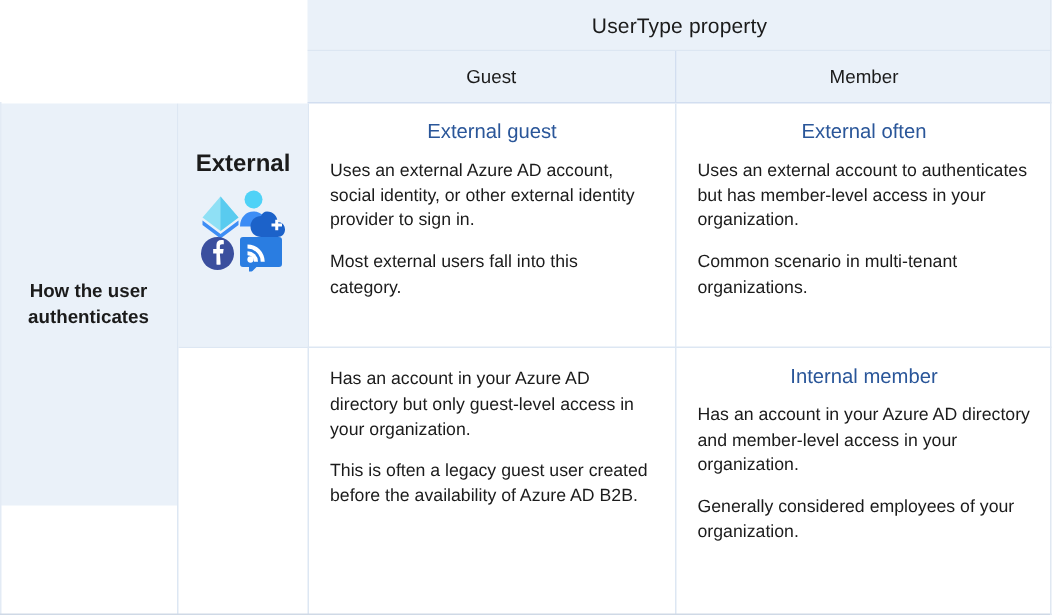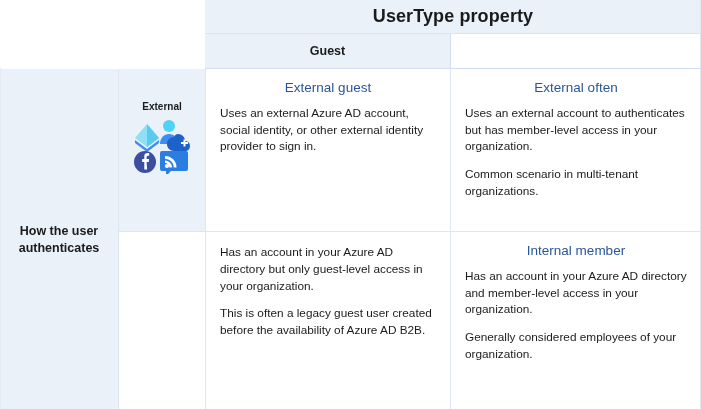--- a/index.html
+++ b/index.html
@@ -40,45 +40,45 @@
   
   .hdr-top {
     left: 205px; top: 0;
     width: 496px; height: 33px;
     background: #eaf1f9;
     display: flex;
     align-items: center;
     justify-content: center;
   }
   .hdr-top .t {
-    font-size: 18px;
-    font-weight: bold;
+    font-size: 14px;
+    font-weight: normal;
     color: #1b1b1b;
     letter-spacing: .1px;
   }
 
   .hdr-sub {
     top: 34px; height: 34px;
     background: #eaf1f9;
     display: flex;
     align-items: center;
     justify-content: center;
   }
   .hdr-guest  { left: 205px; width: 245px; }
   .hdr-member { left: 451px; width: 250px; }
   .hdr-sub .t {
     font-size: 12.5px;
-    font-weight: bold;
+    font-weight: normal;
     color: #1b1b1b;
   }
 
   
   .side-label {
     left: 0; top: 69px;
-    width: 118px; height: 341px;
+    width: 118px; height: 268px;
     background: #eaf1f9;
     display: flex;
     align-items: center;
     justify-content: flex-end;
     text-align: center;
     padding: 0 6px;
   }
   .side-label .t {
     font-size: 12.5px;
     font-weight: bold;
@@ -92,21 +92,21 @@
     width: 86px;
     background: #eaf1f9;
     display: flex;
     flex-direction: column;
     align-items: center;
   }
   .icon-col-ext { top: 69px; height: 162px; padding-top: 32px; }
   .icon-col-int { top: 232px; height: 178px; padding-top: 48px; }
 
   .icon-caption {
-    font-size: 10px;
+    font-size: 16px;
     font-weight: bold;
     color: #1b1b1b;
     margin-bottom: 6px;
   }
 
   
   .content {
     background: #ffffff;
     padding: 12px 14px 10px 14px;
   }
@@ -150,20 +150,23 @@
 
   <div class="cell corner"></div>
 
   <div class="cell hdr-top">
     <span class="t">UserType property</span>
   </div>
 
   <div class="cell hdr-sub hdr-guest">
     <span class="t">Guest</span>
   </div>
+  <div class="cell hdr-sub hdr-member">
+    <span class="t">Member</span>
+  </div>
 
   <div class="cell side-label">
     <span class="t">How the user authenticates</span>
   </div>
 
   <div class="cell icon-col icon-col-ext">
     <span class="icon-caption">External</span>
     <span>
       <svg width="62" height="56" viewBox="0 0 62 56" xmlns="http://www.w3.org/2000/svg">
 
@@ -193,20 +196,21 @@
           <path d="M34 38a11.5 11.5 0 0 1 11.5 11.5h-2.7A8.8 8.8 0 0 0 34 40.7z" fill="#ffffff"></path>
         </g>
       </svg>
     </span>
   </div>
 
 
   <div class="cell content c-eg">
     <div class="c-title">External guest</div>
     <p class="c-para">Uses an external Azure AD account, social identity, or other external identity provider to sign in.</p>
+    <p class="c-para">Most external users fall into this category.</p>
   </div>
 
   <div class="cell content c-em">
     <div class="c-title">External often</div>
     <p class="c-para">Uses an external account to authenticates but has member-level access in your organization.</p>
     <p class="c-para">Common scenario in multi-tenant organizations.</p>
   </div>
 
   <div class="cell content c-ig">
     <p class="c-para">Has an account in your Azure AD directory but only guest-level access in your organization.</p>

